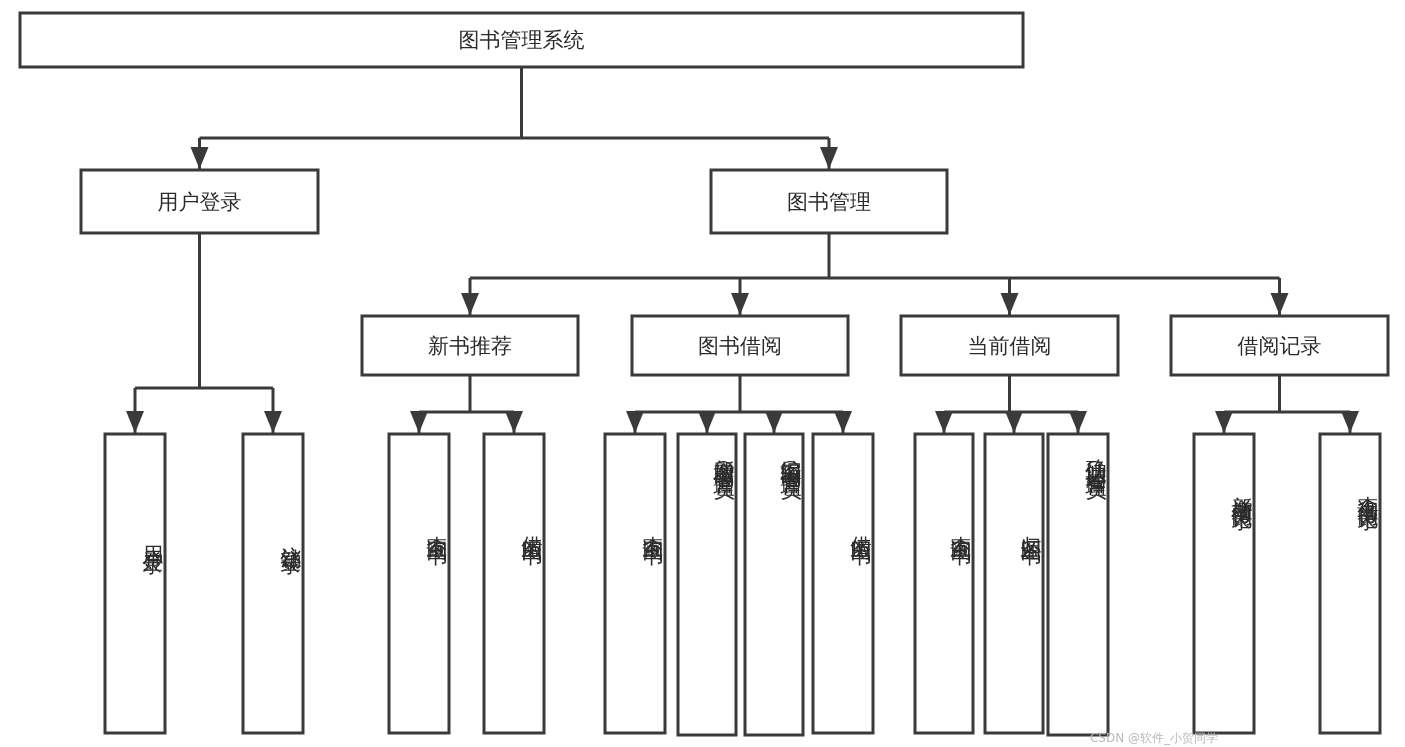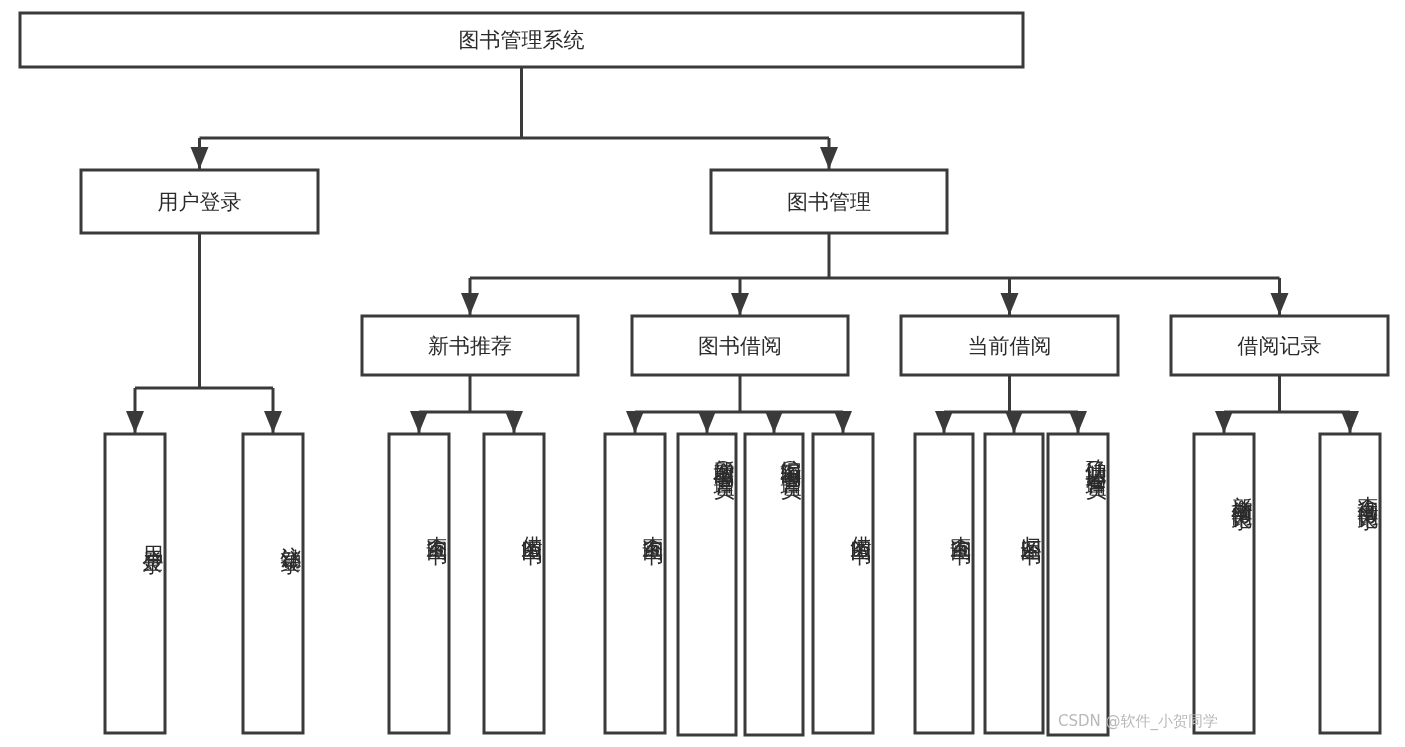--- a/index.html
+++ b/index.html
@@ -57,23 +57,23 @@
     text-align: center;
     writing-mode: vertical-rl;
     text-orientation: upright;
     letter-spacing: 3px;
     white-space: nowrap;
     pointer-events: none;
   }
   .watermark {
     position: absolute;
     right: 8px;
-    bottom: 16px;
+    bottom: 0;
     font-family: "DejaVu Sans", "Liberation Sans", sans-serif;
-    font-size: 15px;
+    font-size: 12px;
     color: #b9b9b9;
     white-space: nowrap;
   }
 </style>
 </head>
 <body>
 
 <div id="diagram-root">
 
   <svg class="diagram-canvas" viewBox="0 0 1405 747">

